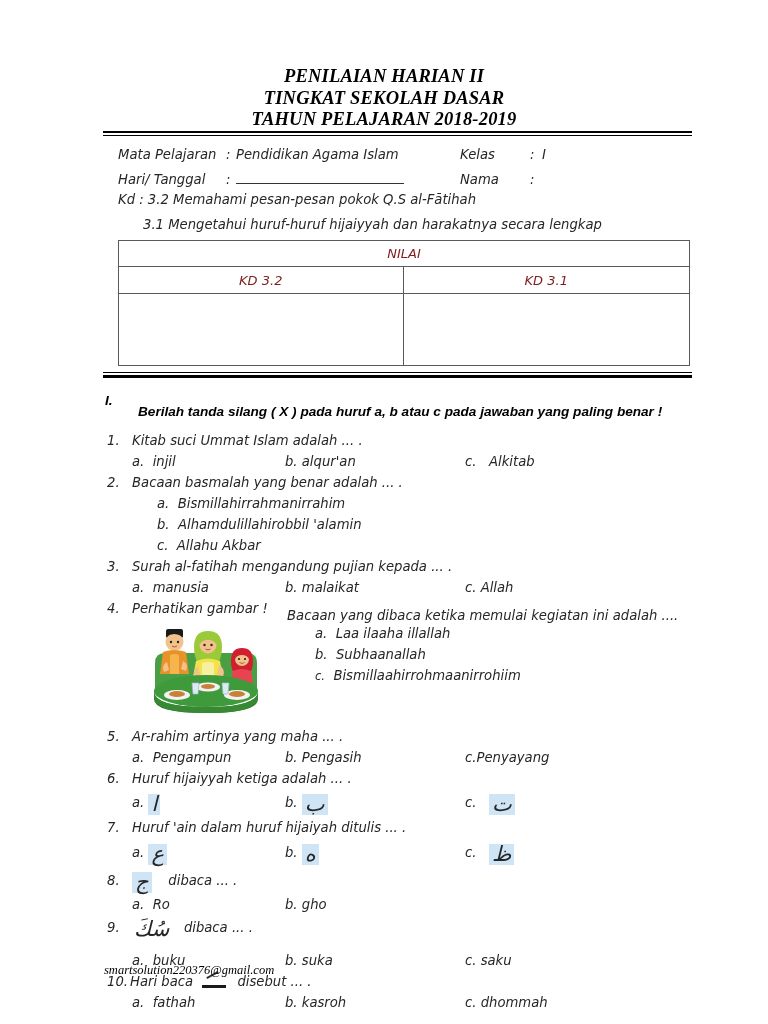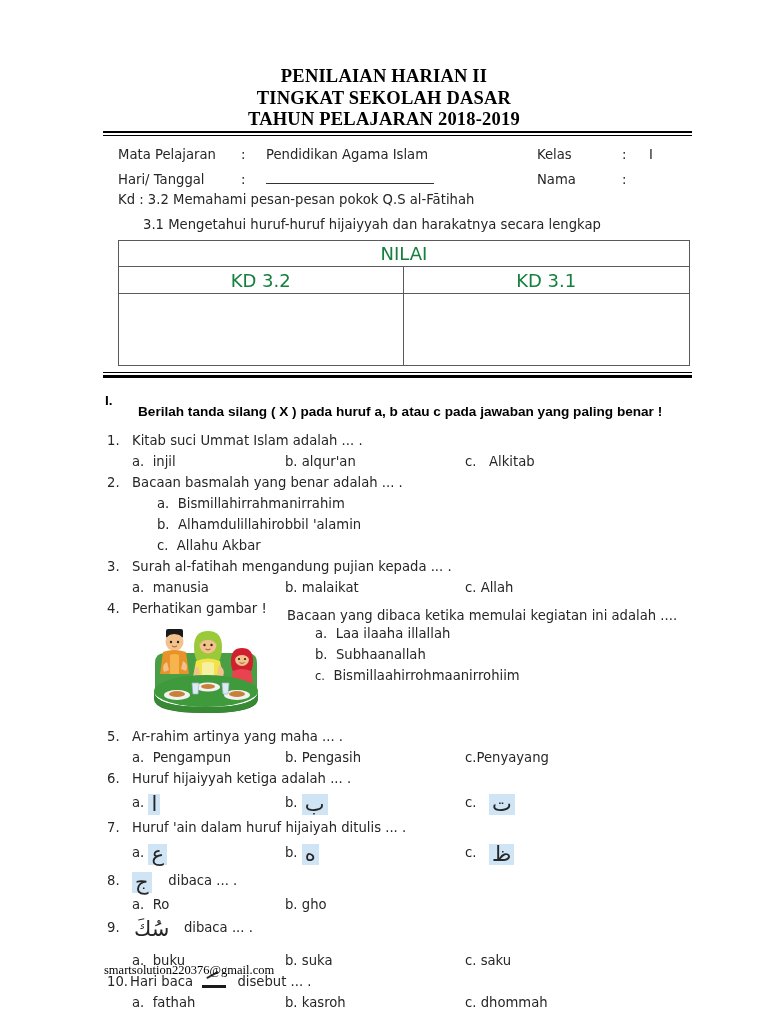--- a/index.html
+++ b/index.html
@@ -15,20 +15,21 @@
     color: #1a1a1a;
     overflow: hidden;
   }
 
   .page {
     position: absolute;
     left: 0; top: 0;
     width: 768px;
     height: 1024px;
     background: #fff;
+    font-style: italic;
   }
 
   
   .title-block {
     position: absolute;
     left: 0;
     top: 66px;
     width: 768px;
     text-align: center;
   }
@@ -60,26 +61,25 @@
     top: 142px;
     width: 600px;
     font-size: 13.2px;
     line-height: 25px;
     color: #262626;
   }
   .ident-row {
     display: flex;
     align-items: baseline;
     height: 25px;
-    gap: 15px;
   }
   .ident-label { width: 108px; flex: 0 0 108px; }
   .ident-colon { width: 10px; flex: 0 0 10px; }
   .ident-value { flex: 0 0 224px; }
-  .ident-label2 { width: 70px; flex: 0 0 70px; margin-left: 32px; }
+  .ident-label2 { width: 70px; flex: 0 0 70px; }
   .ident-colon2 { width: 12px; flex: 0 0 12px; }
   .ident-value2 { flex: 1 1 auto; }
   .blank-line {
     display: inline-block;
     border-bottom: 1.4px solid #333;
     width: 168px;
     height: 11px;
     vertical-align: baseline;
   }
 
@@ -94,22 +94,22 @@
   .kd1 { top: 192px; }
   .kd2 { top: 217px; left: 143px; }
 
   
   .nilai-table {
     position: absolute;
     left: 118px;
     top: 240px;
     width: 572px;
     border-collapse: collapse;
-    font-size: 18px;
-    color: #15803d;
+    font-size: 13px;
+    color: #7f1d1d;
   }
   .nilai-table td {
     border: 1px solid #5a5a5a;
     text-align: center;
     padding: 0;
   }
   .nilai-head { height: 26px; }
   .nilai-sub  { height: 27px; border-radius: 6px; }
   .nilai-body { height: 72px; }
   .nilai-table .col-left  { width: 285px; }

